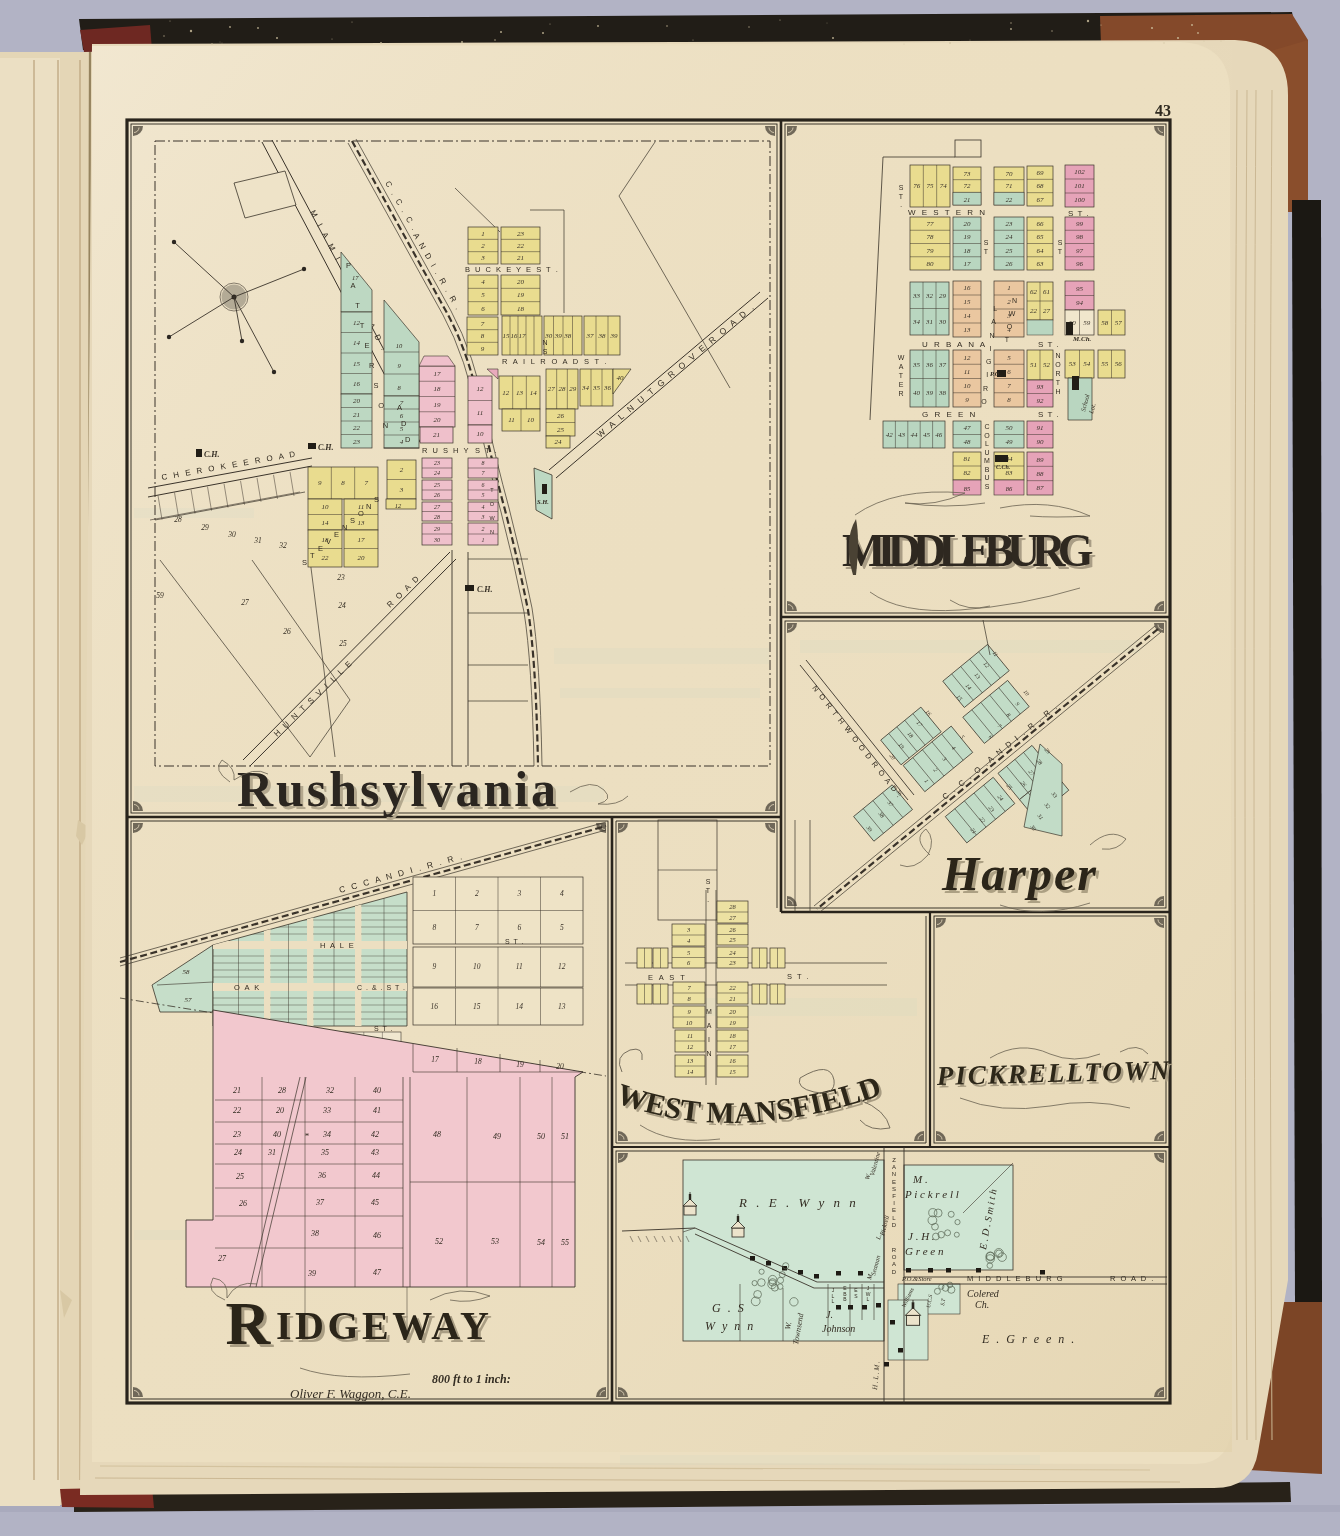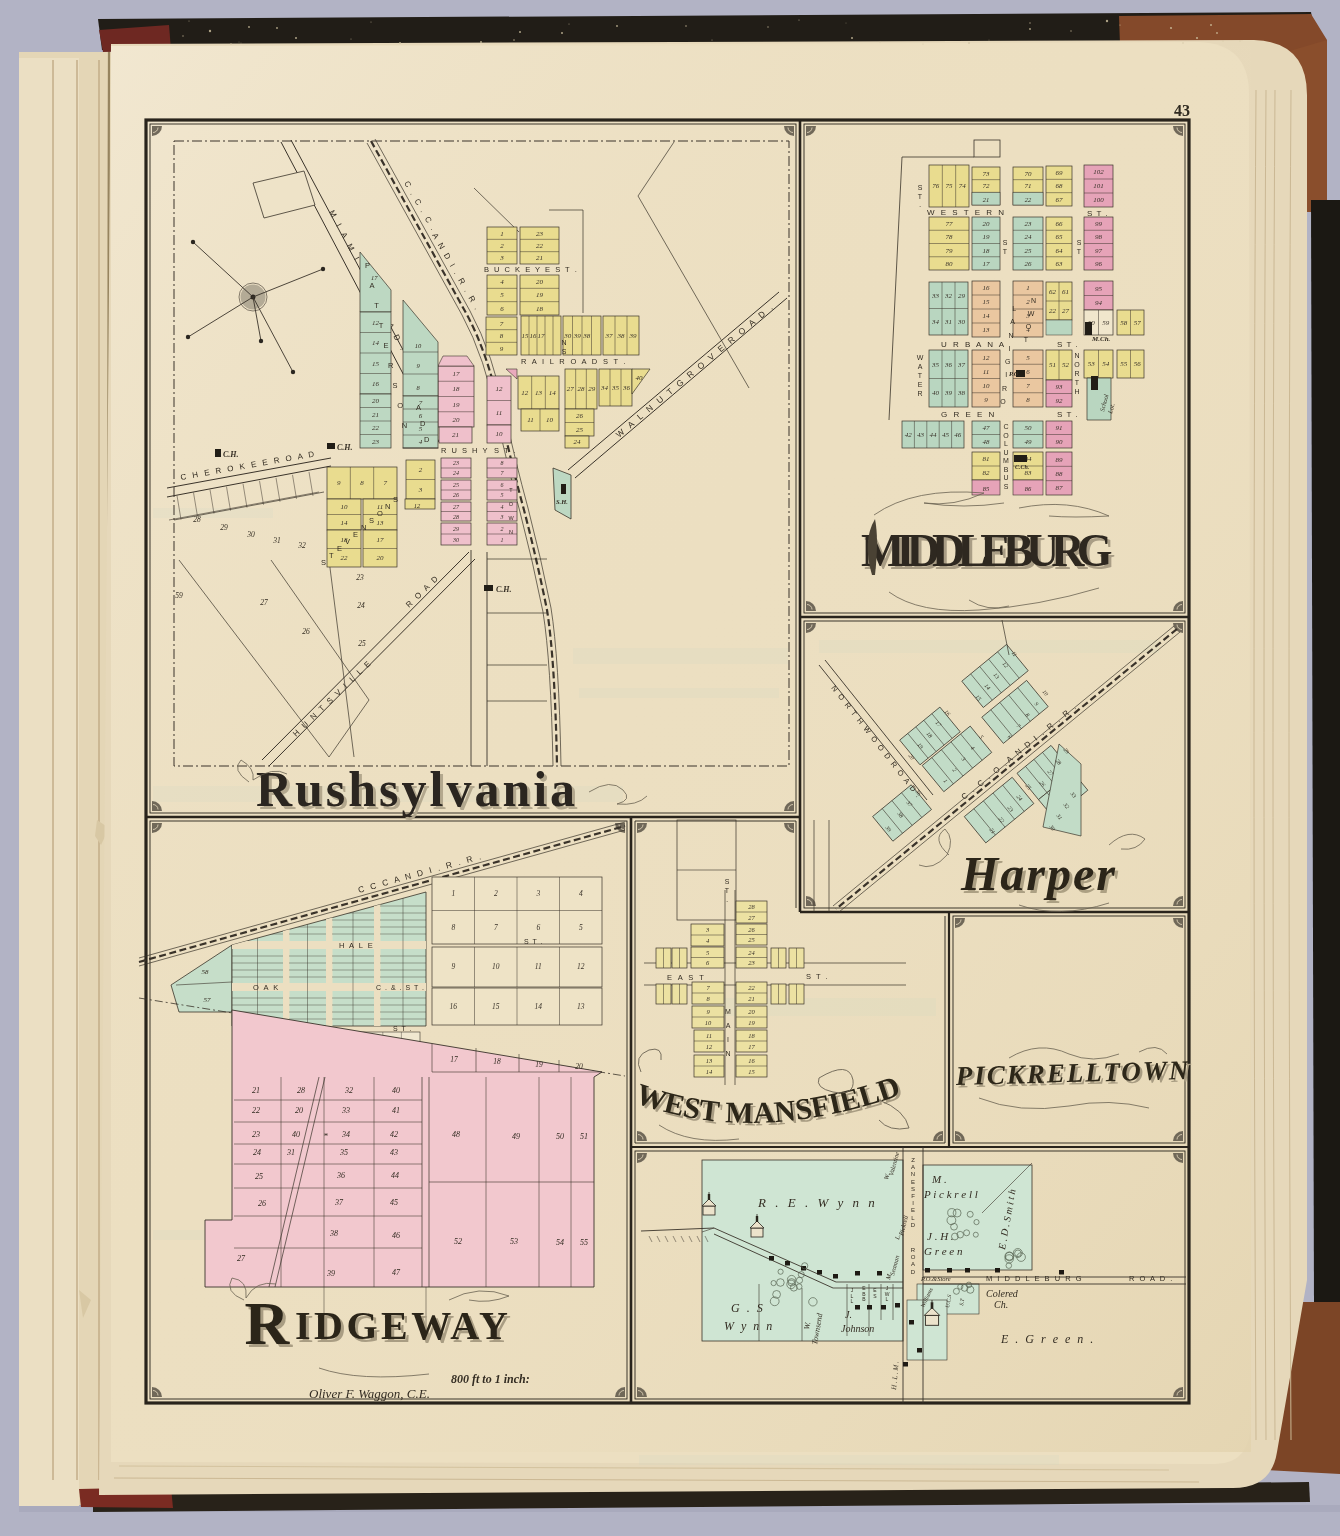--- a/index.html
+++ b/index.html
@@ -1,16 +1,16 @@
 <!DOCTYPE html>
 <html><head><meta charset="utf-8"><title>43</title>
 <style>
 html,body{margin:0;padding:0;background:#b2b3c5;}
 *{box-sizing:border-box;}
-#page{position:relative;width:1340px;height:1512px;overflow:hidden;font-family:"Liberation Serif",serif;padding-left:19px;}
+#page{position:relative;width:1340px;height:1512px;overflow:hidden;font-family:"Liberation Serif",serif;}
 </style></head>
 <body>
 <div id="page"><svg width="1340" height="1536" viewBox="0 0 1340 1536">
       <defs>
         <linearGradient id="pg" x1="0" y1="0" x2="1" y2="1">
           <stop offset="0" stop-color="#f2e8d2" stop-opacity="0.9"></stop>
           <stop offset="0.45" stop-color="#ecdfc1" stop-opacity="0"></stop>
           <stop offset="1" stop-color="#e2d2ad" stop-opacity="0.75"></stop>
         </linearGradient>
       </defs>

